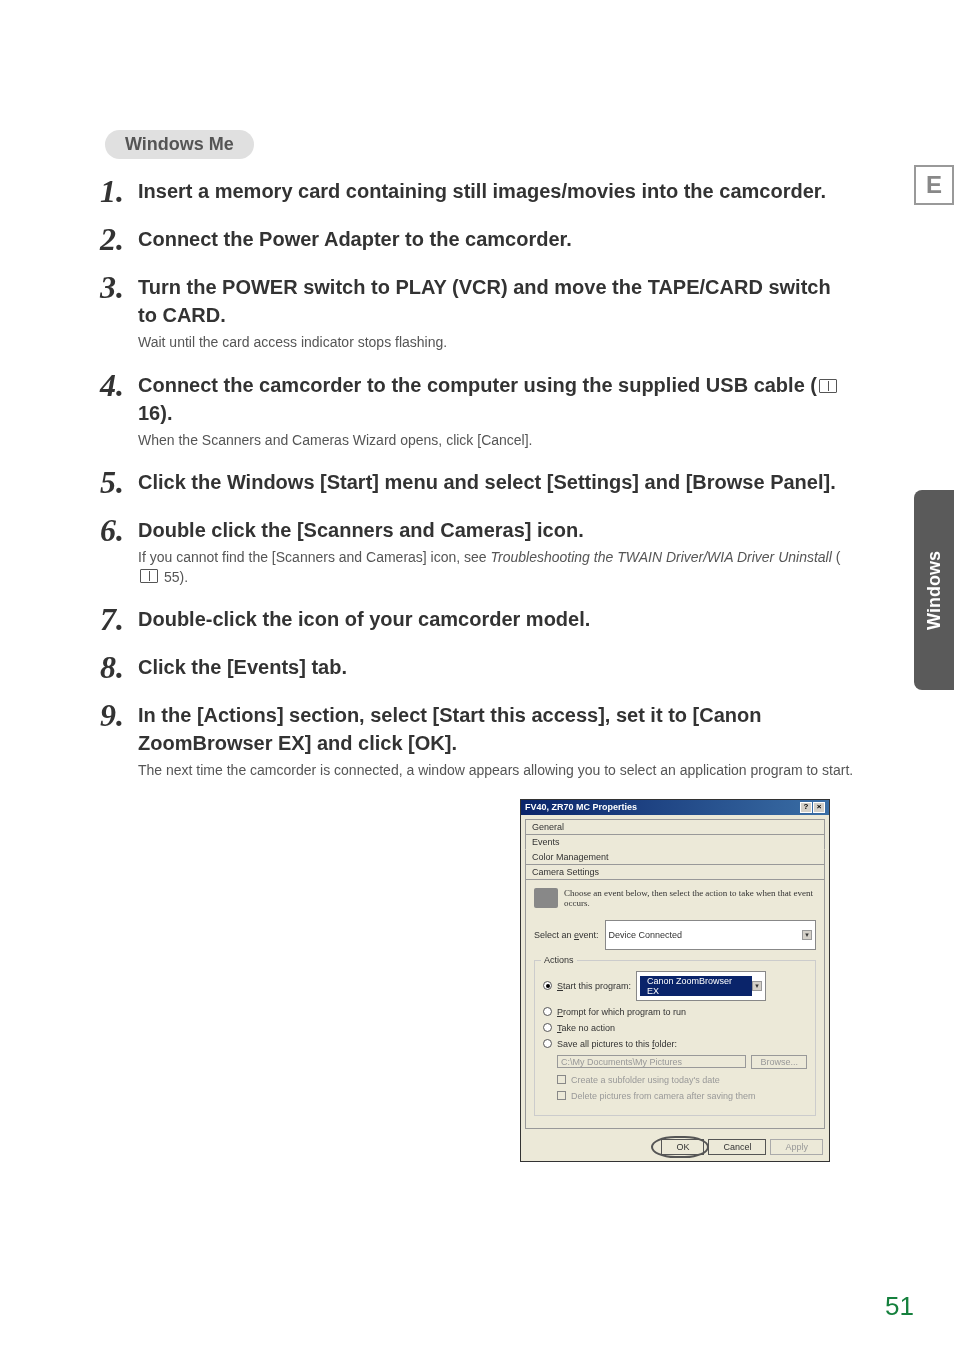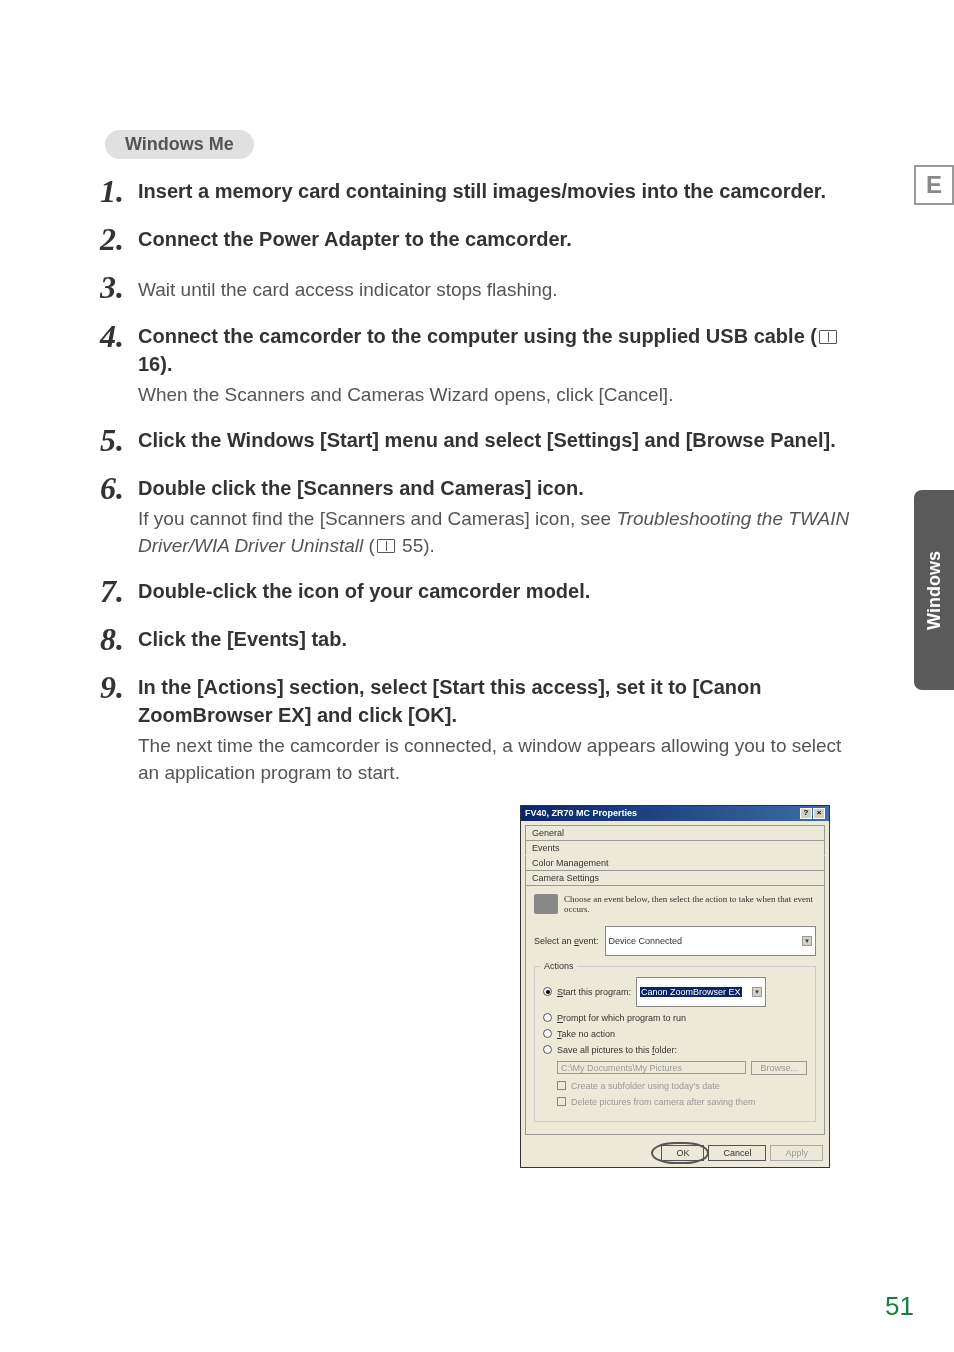--- a/index.html
+++ b/index.html
@@ -47,21 +47,21 @@
       flex: 1;
       font-size: 20px;
       line-height: 1.4;
     }
     .step-title {
       font-weight: bold;
       color: #333;
     }
     .step-sub {
       font-weight: normal;
-      font-size: 19px;
+      font-size: 14px;
       color: #555;
       margin-top: 4px;
     }
     .step-sub .italic {
       font-style: italic;
     }
     .manual-icon {
       display: inline-block;
       border: 1.5px solid #555;
       width: 18px;
@@ -223,21 +223,21 @@
       border: 1px solid #999;
       width: 10px;
       height: 10px;
       font-size: 7px;
       text-align: center;
       line-height: 8px;
     }
     .highlighted {
       background: #0a246a;
       color: #fff;
-      padding: 0 1px;
+      padding: 0 7px;
     }
     .groupbox {
       border: 1px solid #ccc;
       padding: 10px 8px 8px 8px;
       position: relative;
       margin-bottom: 4px;
     }
     .groupbox-title {
       position: absolute;
       top: -6px;
@@ -359,20 +359,21 @@
     <div class="step-num">2</div>
     <div class="step-body">
       <div class="step-title">Connect the Power Adapter to the camcorder.</div>
     </div>
   </div>
 
   
   <div class="step">
     <div class="step-num">3</div>
     <div class="step-body">
+      <div class="step-title">Turn the POWER switch to PLAY (VCR) and move the TAPE/CARD switch to CARD.</div>
       <div class="step-sub">Wait until the card access indicator stops flashing.</div>
     </div>
   </div>
 
   
   <div class="step">
     <div class="step-num">4</div>
     <div class="step-body">
       <div class="step-title">
         <span>Connect the camcorder to the computer using the supplied USB cable (</span><span class="manual-icon"></span> <span>16).</span>

